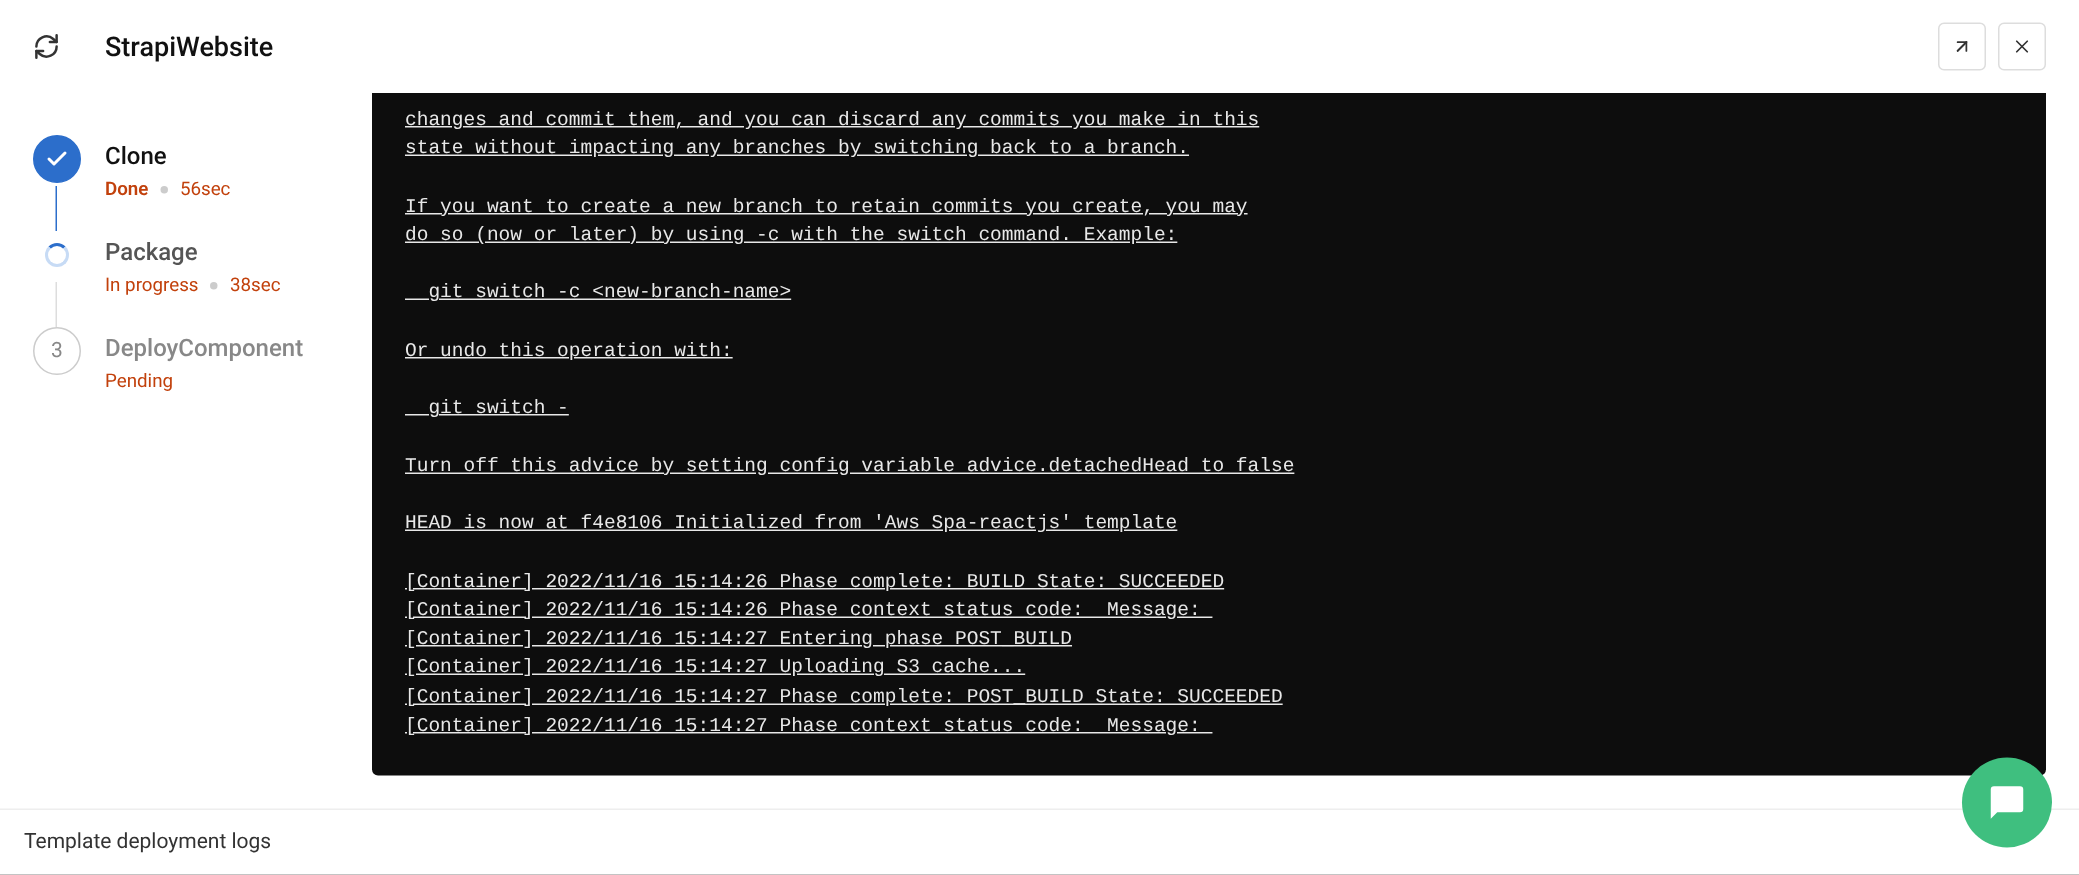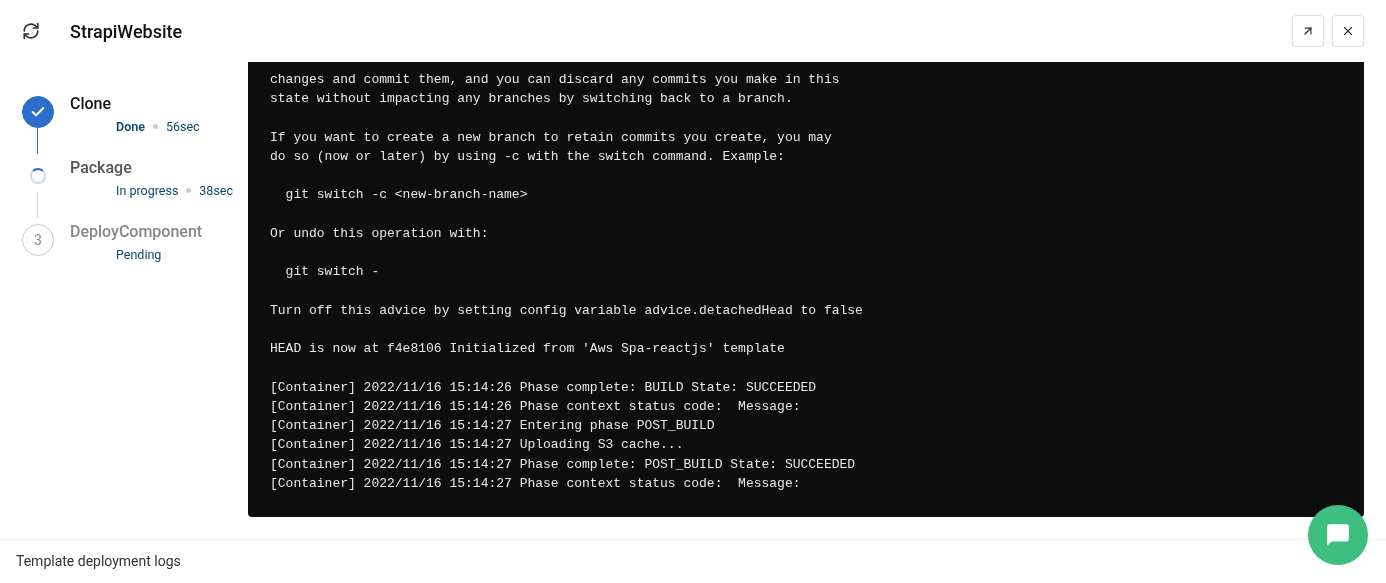--- a/index.html
+++ b/index.html
@@ -31,37 +31,37 @@
     display: flex;
     height: calc(100% - 62px - 44px);
   }
 
   .steps {
     width: 248px;
     padding: 28px 0 0 22px;
     flex-shrink: 0;
   }
   .step { position: relative; padding-bottom: 20px; }
-  .step-row { display: flex; align-items: center; gap: 16px; }
+  .step-row { display: flex; align-items: flex-start; gap: 16px; }
   .step-badge {
     width: 32px; height: 32px; border-radius: 50%;
     display: flex; align-items: center; justify-content: center;
     flex-shrink: 0;
     font-size: 14px;
     position: relative;
     z-index: 1;
   }
   .step-badge.done { background: #2c6ecb; color: #fff; border: 1px solid #2c6ecb; }
   .step-badge.progress { background: #fff; border: 2px solid #2c6ecb; color: #2c6ecb; }
   .step-badge.pending { background: #fff; border: 1px solid #ccc; color: #888; }
   .step-content { padding-top: 4px; }
   .step-title { font-size: 16px; font-weight: 500; color: #111; }
   .step-title.progress { color: #555; }
   .step-title.pending { color: #888; }
-  .step-meta { font-size: 12.5px; color: #0c4a6e; margin-top: 6px; display: flex; align-items: center; gap: 8px; margin-left: 46px; }
+  .step-meta { font-size: 12.5px; color: #c2410c; margin-top: 6px; display: flex; align-items: center; gap: 8px; }
   .step-meta .dot { width: 5px; height: 5px; background: #ccc; border-radius: 50%; display: inline-block; }
   .connector {
     position: absolute;
     left: 15px;
     top: 34px;
     width: 1px;
     height: calc(100% - 34px);
     background: #2c6ecb;
   }
   .connector.pending { background: #ddd; }
@@ -75,20 +75,21 @@
     background: #0d0d0d;
     color: #e8e8e8;
     width: 100%;
     border-radius: 0 0 4px 4px;
     padding: 8px 22px 40px 22px;
     font-family: "SFMono-Regular", Consolas, "Liberation Mono", Menlo, monospace;
     font-size: 13px;
     line-height: 1.48;
     white-space: pre;
     overflow: hidden;
+    text-decoration: underline;
   }
 
   .footer {
     height: 42px;
     border-top: 1px solid #eee;
     display: flex;
     align-items: center;
     padding: 0 16px;
     font-size: 14px;
     color: #333;

